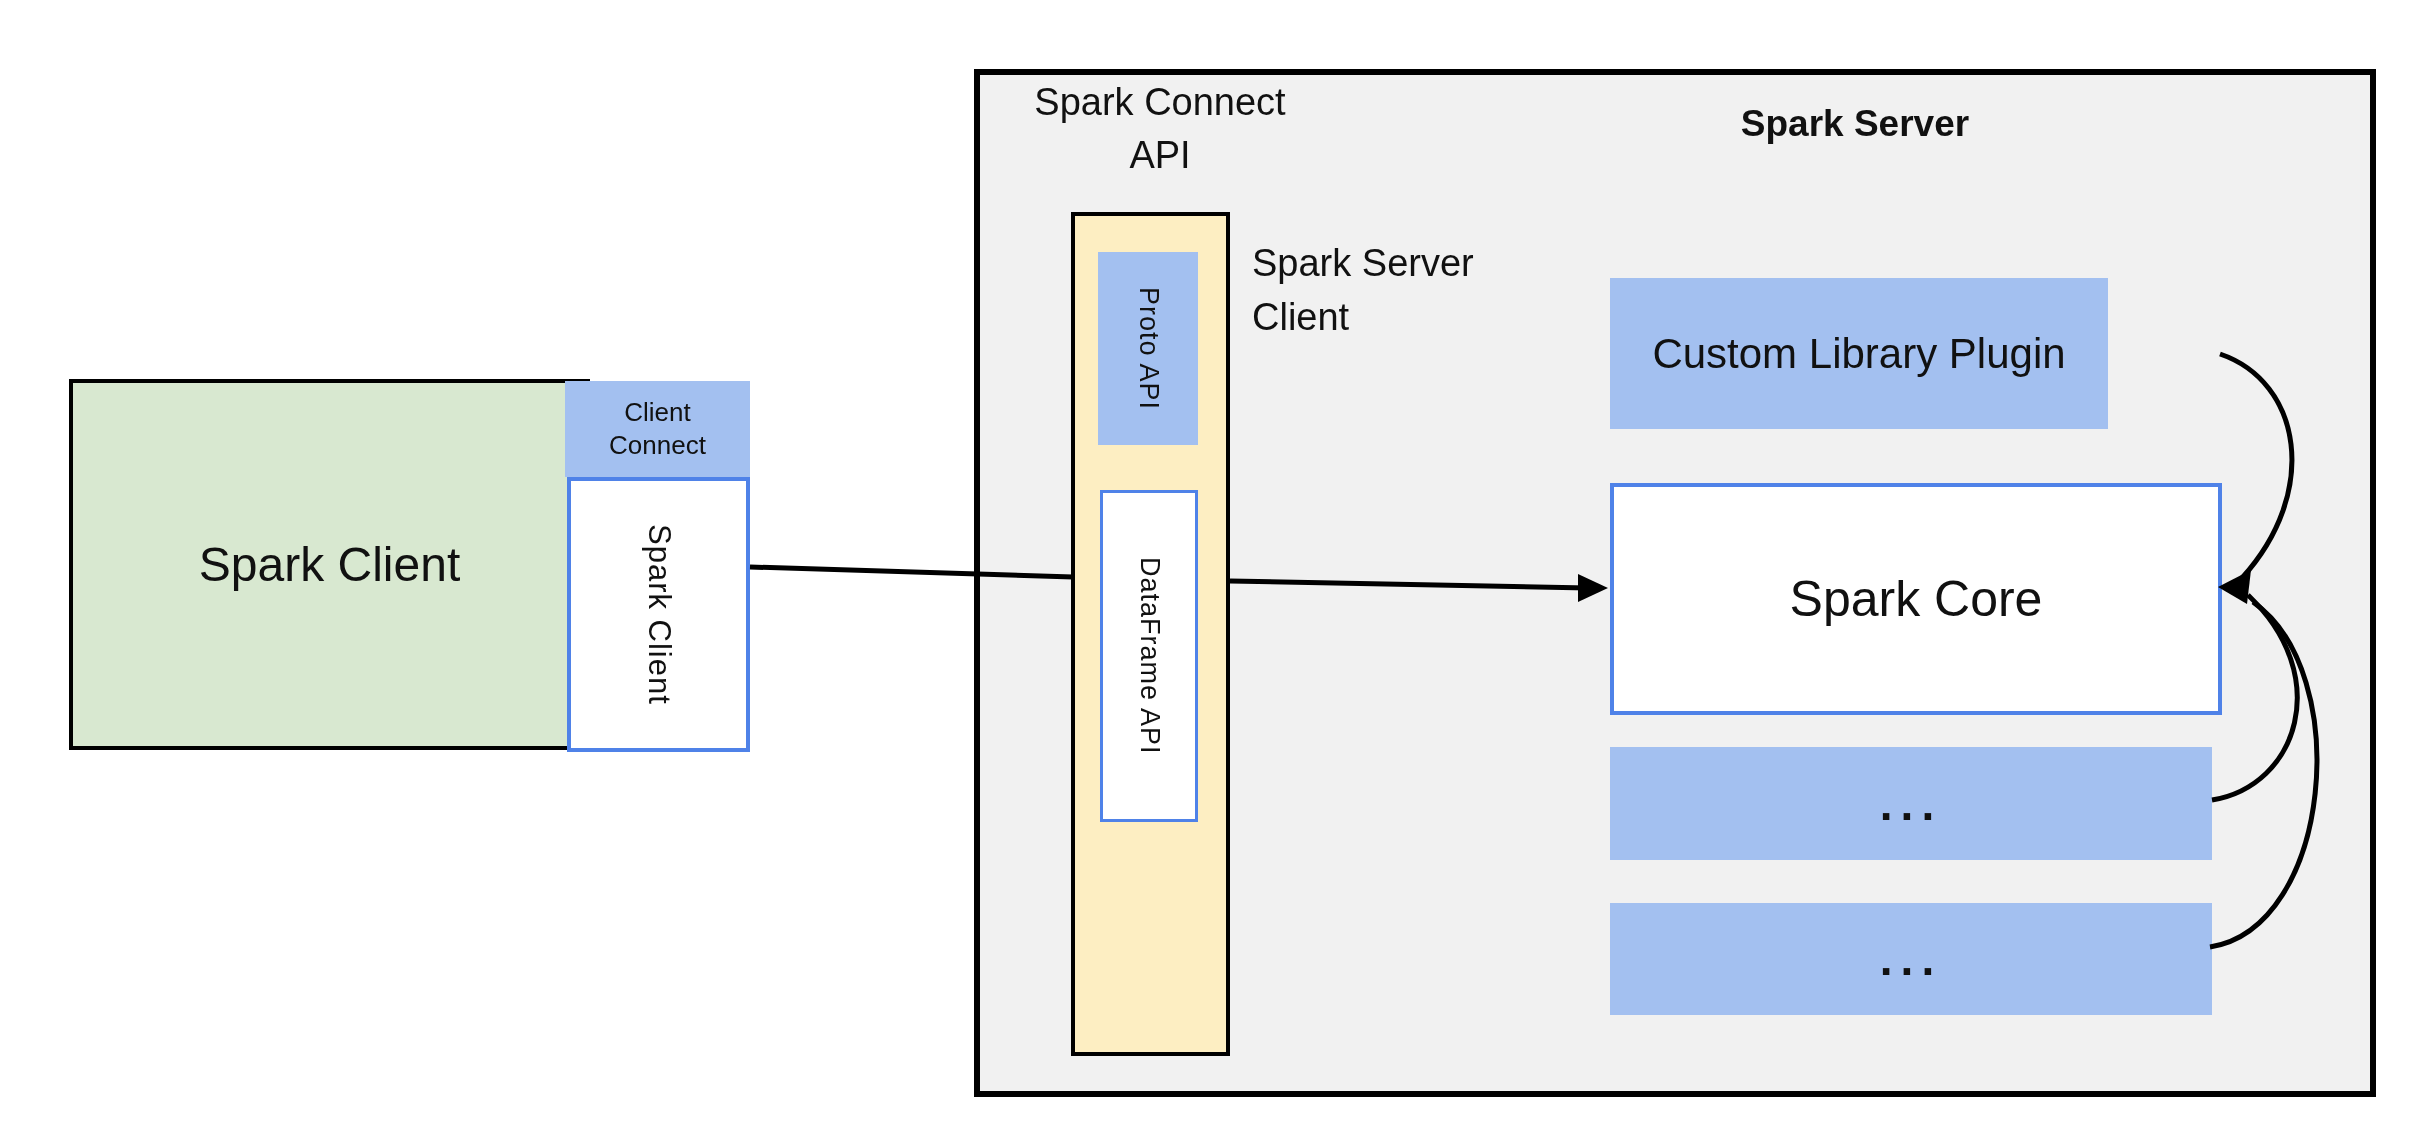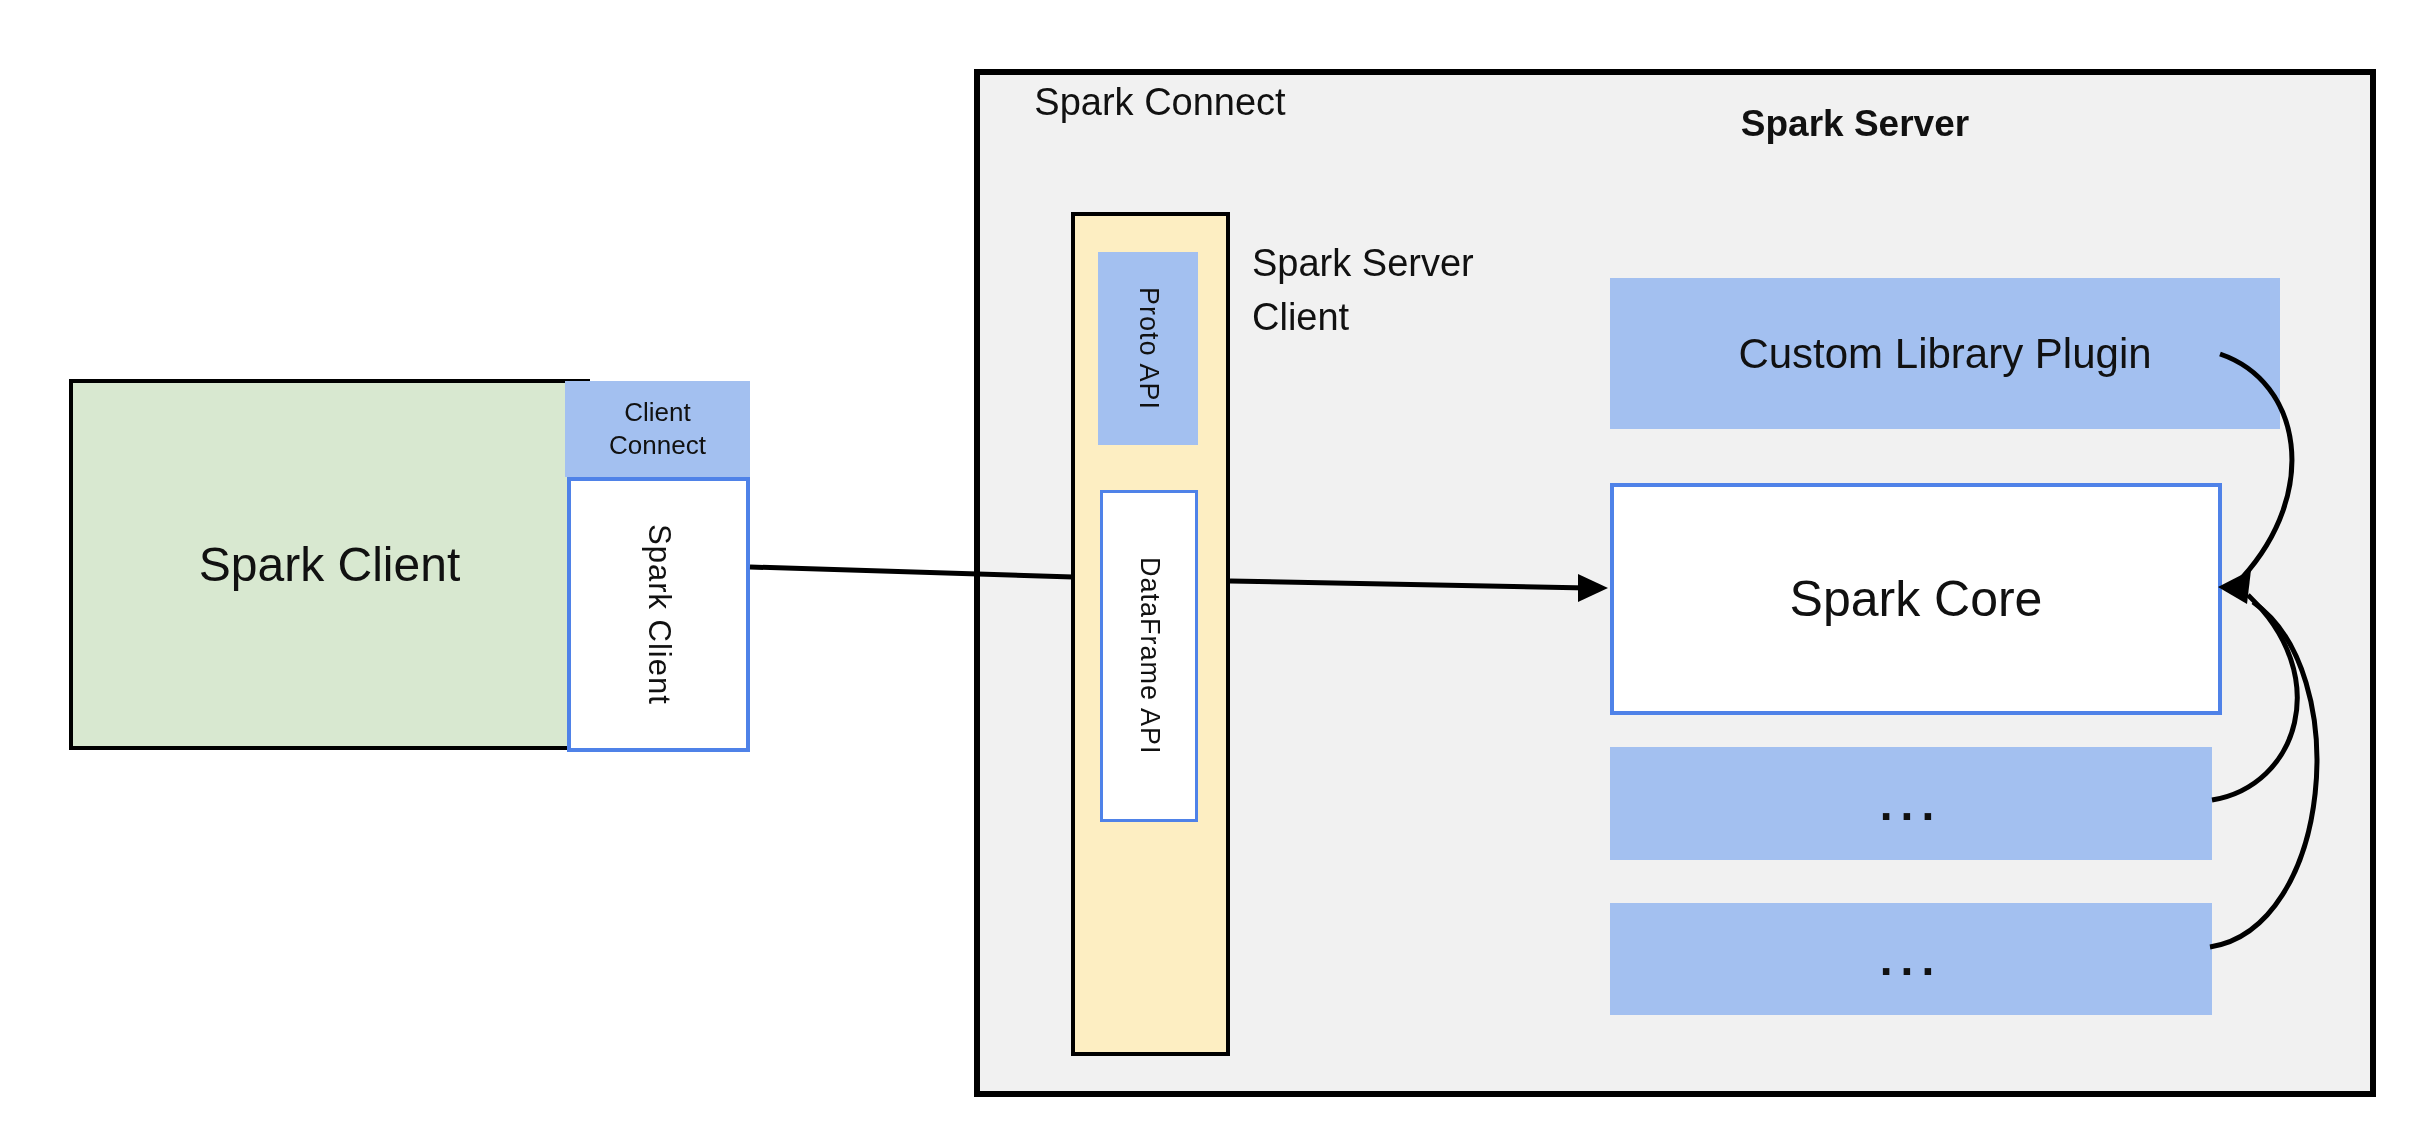--- a/index.html
+++ b/index.html
@@ -48,21 +48,21 @@
     background: #a3c0f0; font-size: 26px; line-height: 33px; align-items: center;
   }
   .client-box {
     left: 567px; top: 477px; width: 183px; height: 275px;
     background: #ffffff; border: 4px solid #4f82e8;
   }
   .client-box .vtext { font-size: 31px; letter-spacing: 1px; }
 
   
   .plugin-box {
-    left: 1610px; top: 278px; width: 670px; height: 151px;
+    left: 1610px; top: 278px; width: 498px; height: 151px;
     background: #a3c0f0; font-size: 42px;
   }
   .core-box {
     left: 1610px; top: 483px; width: 612px; height: 232px;
     background: #ffffff; border: 4px solid #4f82e8; font-size: 50px;
   }
   .dots-box-1 { left: 1610px; top: 747px; width: 602px; height: 113px; background: #a3c0f0; }
   .dots-box-2 { left: 1610px; top: 903px; width: 602px; height: 112px; background: #a3c0f0; }
   .dots { font-size: 46px; letter-spacing: 8px; font-weight: bold; }
 
@@ -72,20 +72,21 @@
 </style>
 </head>
 <body>
 
 <div class="canvas">
 
   <div class="rect server-container"></div>
 
   <div class="lbl lbl-connect">
     <div>Spark Connect</div>
+    <div>API</div>
   </div>
   <div class="lbl lbl-server">Spark Server</div>
   <div class="lbl lbl-library">
     <div>Spark Server</div>
     <div>Client</div>
   </div>
 
   <div class="rect green-box">
     <div>
       <div>Spark Client</div>

